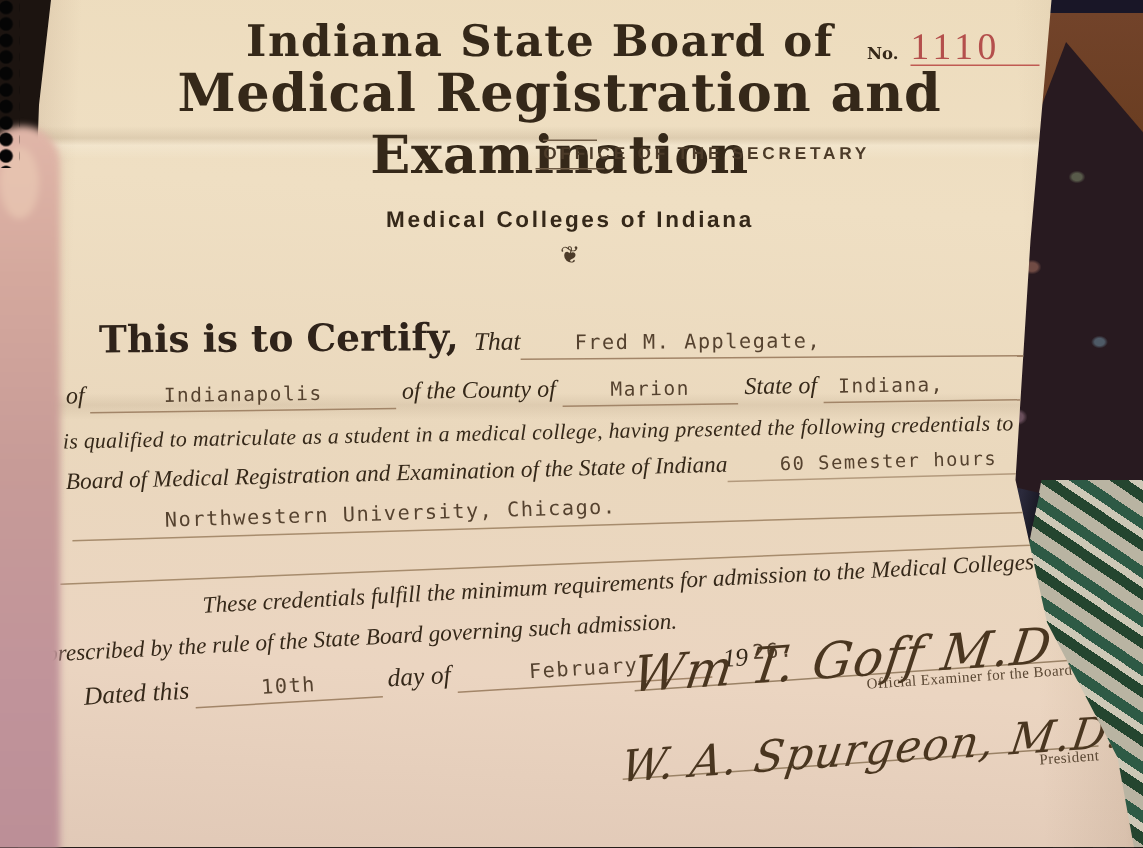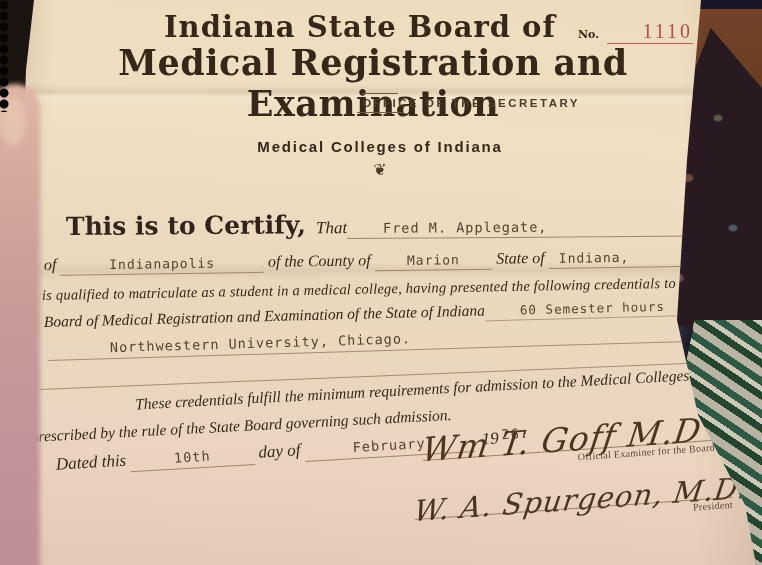--- a/index.html
+++ b/index.html
@@ -34,22 +34,22 @@
       linear-gradient(180deg, rgba(0,0,0,0) 262px, rgba(110,85,55,.10) 270px, rgba(0,0,0,0) 280px),
       linear-gradient(268deg, rgba(115,85,55,.32) 0%, rgba(115,85,55,.10) 4%, rgba(0,0,0,0) 11%),
       linear-gradient(92deg, rgba(120,80,60,.22) 0%, rgba(0,0,0,0) 7%),
       linear-gradient(183deg,#eddcbd 0%,#efdfc3 25%,#ead8bd 52%,#ebd5c1 78%,#e1c9b7 100%); }
 
   .paper > div { position:absolute; color:#352819; }
 
   
   .no-line { left:578px; top:20px; display:flex; align-items:baseline; }
   .no-label { font-weight:bold; font-size:11px; font-family:"DejaVu Serif",serif; }
-  .no-value { display:inline-block; margin-left:8px; min-width:86px; text-align:right;
-    color:#b44f4c; font-size:20px; letter-spacing:3px; border-bottom:1.5px solid #c05a52; line-height:23px; }
+  .no-value { display:inline-block; margin-left:8px; min-width:86px; text-align:left;
+    color:#b44f4c; font-size:25px; letter-spacing:3px; border-bottom:1.5px solid #c05a52; line-height:23px; }
 
   
   .h1 { left:80px; top:10px; width:560px; text-align:center;
     font-family:"DejaVu Serif",serif; font-weight:bold; font-size:29px; letter-spacing:1px; color:#33261a; }
   .h2 { left:28px; top:42px; width:690px; text-align:center;
     font-family:"DejaVu Serif",serif; font-weight:bold; font-size:35px; letter-spacing:0.5px; color:#33261a; }
 
   .office { left:180px; top:93px; width:400px; text-align:center; }
   .office .rule { width:36px; border-top:1.2px solid #6f5b45; margin:0 auto 3px; }
   .office .rule.b { width:46px; margin:3px auto 0; }

